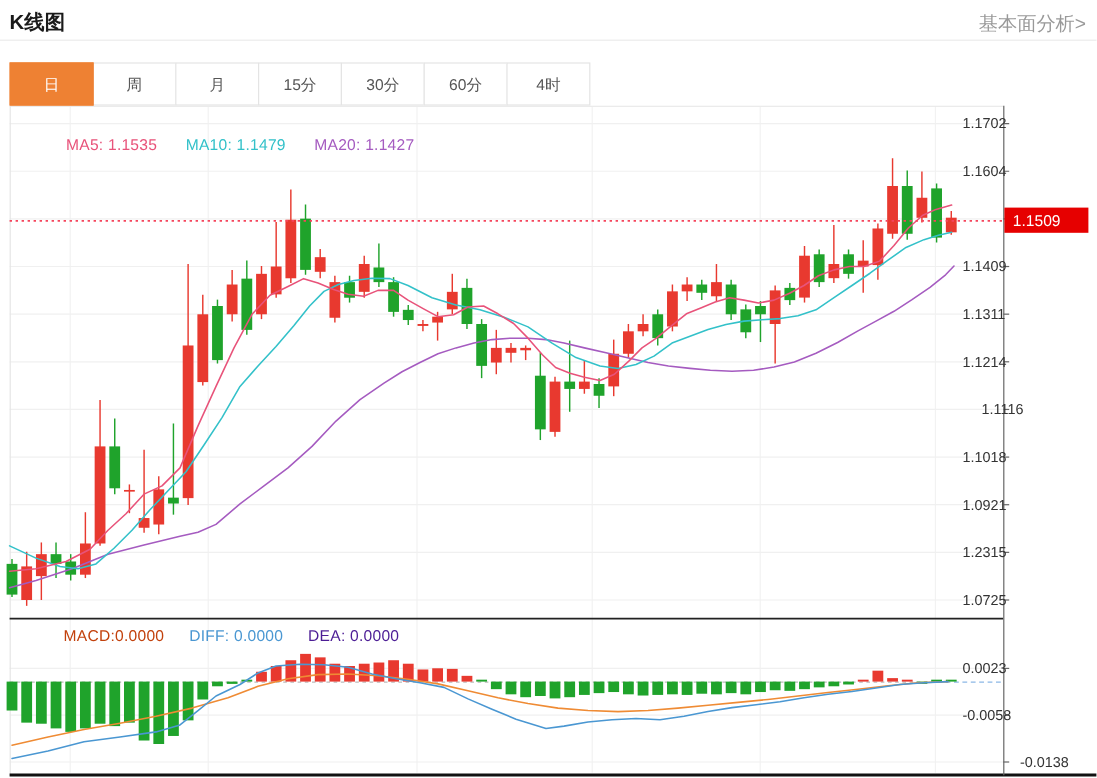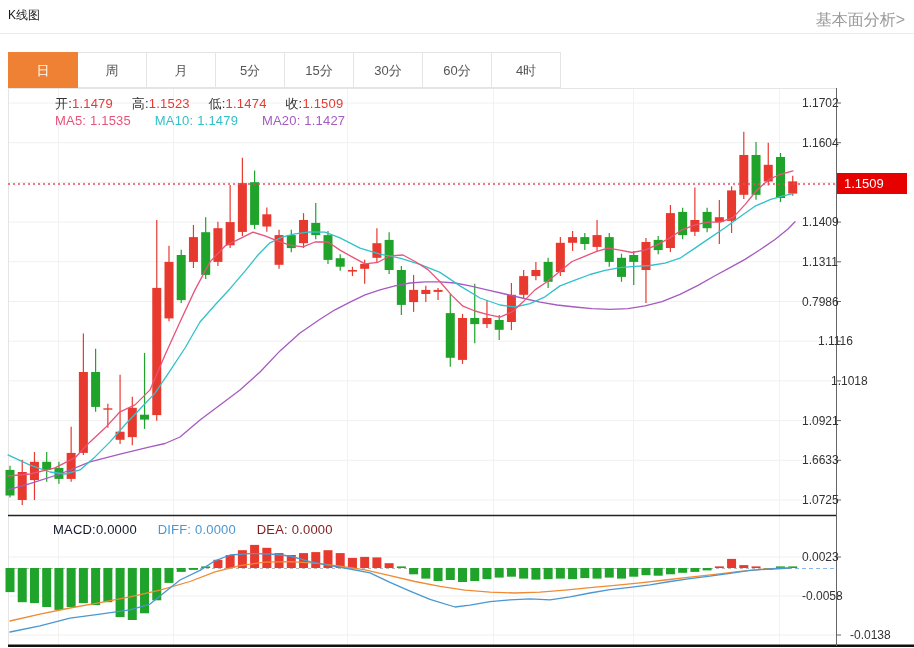--- a/index.html
+++ b/index.html
@@ -1,18 +1,18 @@
 <!DOCTYPE html>
 <html><head>
 <meta charset="utf-8">
 <style>
   html,body{margin:0;padding:0;background:#fff;}
   .page{position:relative;width:914px;height:648px;background:#fff;overflow:hidden;
         font-family:"Liberation Sans","DejaVu Sans",sans-serif;-webkit-font-smoothing:antialiased;}
-  .page-title{position:absolute;left:8px;top:7px;font-size:12px;font-weight:normal;color:#1a1a1a;text-align:center;}
+  .page-title{position:absolute;left:8px;top:7px;font-size:17px;font-weight:bold;color:#1a1a1a;text-align:center;}
   .fund-link{position:absolute;right:9px;top:10px;font-size:16px;color:#999;text-decoration:none;cursor:pointer;}
   .top-divider{position:absolute;left:0;top:33px;width:914px;height:1px;background:#ebebeb;}
   .tabs{position:absolute;left:8px;top:52px;display:flex;}
   .tab{width:70px;height:36px;line-height:36px;text-align:center;font-size:13px;color:#555;
        background:#fff;border:1px solid #e4e4e4;box-sizing:border-box;cursor:pointer;}
   .tab + .tab{margin-left:-1px;}
   .tab.active{background:#ee8133;border-color:#ee8133;color:#fff;position:relative;z-index:1;}
   .chart-wrap{position:absolute;left:0;top:88px;width:914px;height:560px;}
   .chart-wrap svg{position:absolute;left:0;top:0;}
   .txt-row{position:absolute;font-size:13px;white-space:nowrap;letter-spacing:0.2px;}
@@ -32,21 +32,20 @@
 
 <div class="page">
   <div class="page-title">K线图</div>
   <a class="fund-link">基本面分析&gt;</a>
   <div class="top-divider"></div>
 
   <div class="tabs">
     <div class="tab active">日</div>
     <div class="tab">周</div>
     <div class="tab">月</div>
-    <div class="tab">5分</div>
     <div class="tab">15分</div>
     <div class="tab">30分</div>
     <div class="tab">60分</div>
     <div class="tab">4时</div>
   </div>
 
   <div class="chart-wrap">
     <svg id="chart-svg" width="914" height="560" viewBox="0 88 914 560">
         <line x1="58.5" y1="89" x2="58.5" y2="644" stroke="#f2f2f2" stroke-width="1"></line>
         <line x1="173.5" y1="89" x2="173.5" y2="644" stroke="#f2f2f2" stroke-width="1"></line>
@@ -285,47 +284,41 @@
         <line x1="836" y1="341.20000000000005" x2="841" y2="341.20000000000005" stroke="#666666" stroke-width="1"></line>
         <line x1="836" y1="380.90000000000003" x2="841" y2="380.90000000000003" stroke="#666666" stroke-width="1"></line>
         <line x1="836" y1="420.6" x2="841" y2="420.6" stroke="#666666" stroke-width="1"></line>
         <line x1="836" y1="460.3" x2="841" y2="460.3" stroke="#666666" stroke-width="1"></line>
         <line x1="836" y1="500" x2="841" y2="500" stroke="#666666" stroke-width="1"></line>
         <line x1="836" y1="557" x2="841" y2="557" stroke="#666666" stroke-width="1"></line>
         <line x1="836" y1="596" x2="841" y2="596" stroke="#666666" stroke-width="1"></line>
         <line x1="836" y1="635" x2="841" y2="635" stroke="#666666" stroke-width="1"></line>
       </svg>
 
-    <div class="txt-row ohlc-row">
-      <span class="grp"><span>开:</span><span class="val">1.1479</span></span>
-      <span class="grp"><span>高:</span><span class="val">1.1523</span></span>
-      <span class="grp"><span>低:</span><span class="val">1.1474</span></span>
-      <span class="grp"><span>收:</span><span class="val">1.1509</span></span>
-    </div>
 
     <div class="txt-row ma-row">
       <span class="grp" style="color:#e8537a"><span>MA5:</span> <span>1.1535</span></span>
       <span class="grp" style="color:#33c1c9"><span>MA10:</span> <span>1.1479</span></span>
       <span class="grp" style="color:#a55bc0"><span>MA20:</span> <span>1.1427</span></span>
     </div>
 
     <div class="txt-row macd-row">
-      <span class="grp" style="color:#0f172a"><span>MACD:</span><span>0.0000</span></span>
+      <span class="grp" style="color:#c2410c"><span>MACD:</span><span>0.0000</span></span>
       <span class="grp" style="color:#4a97d2"><span>DIFF:</span> <span>0.0000</span></span>
-      <span class="grp" style="color:#7f1d1d"><span>DEA:</span> <span>0.0000</span></span>
+      <span class="grp" style="color:#4c1d95"><span>DEA:</span> <span>0.0000</span></span>
     </div>
 
     <div class="price-badge">1.1509</div>
   <div class="ylab" style="top: 8px;">1.1702</div>
       <div class="ylab" style="top: 47.7px;">1.1604</div>
       <div class="ylab" style="top: 127.1px; text-align: center;">1.1409</div>
       <div class="ylab" style="top: 166.8px;">1.1311</div>
-      <div class="ylab" style="top: 206.5px;">0.7986</div>
+      <div class="ylab" style="top: 206.5px;">1.1214</div>
       <div class="ylab" style="top: 246.2px; margin-left: 16px;">1.1116</div>
-      <div class="ylab" style="top: 285.9px; margin-left: 29px;">1.1018</div>
+      <div class="ylab" style="top: 285.9px;">1.1018</div>
       <div class="ylab" style="top: 325.6px;">1.0921</div>
-      <div class="ylab" style="top: 365.3px;">1.6633</div>
+      <div class="ylab" style="top: 365.3px;">1.2315</div>
       <div class="ylab" style="top: 405px;">1.0725</div>
       <div class="ylab" style="top: 462px;">0.0023</div>
       <div class="ylab" style="top: 501px;">-0.0058</div>
       <div class="ylab" style="top: 540px; margin-left: 48px;">-0.0138</div>
     </div>
 </div>
 
 </body></html>

